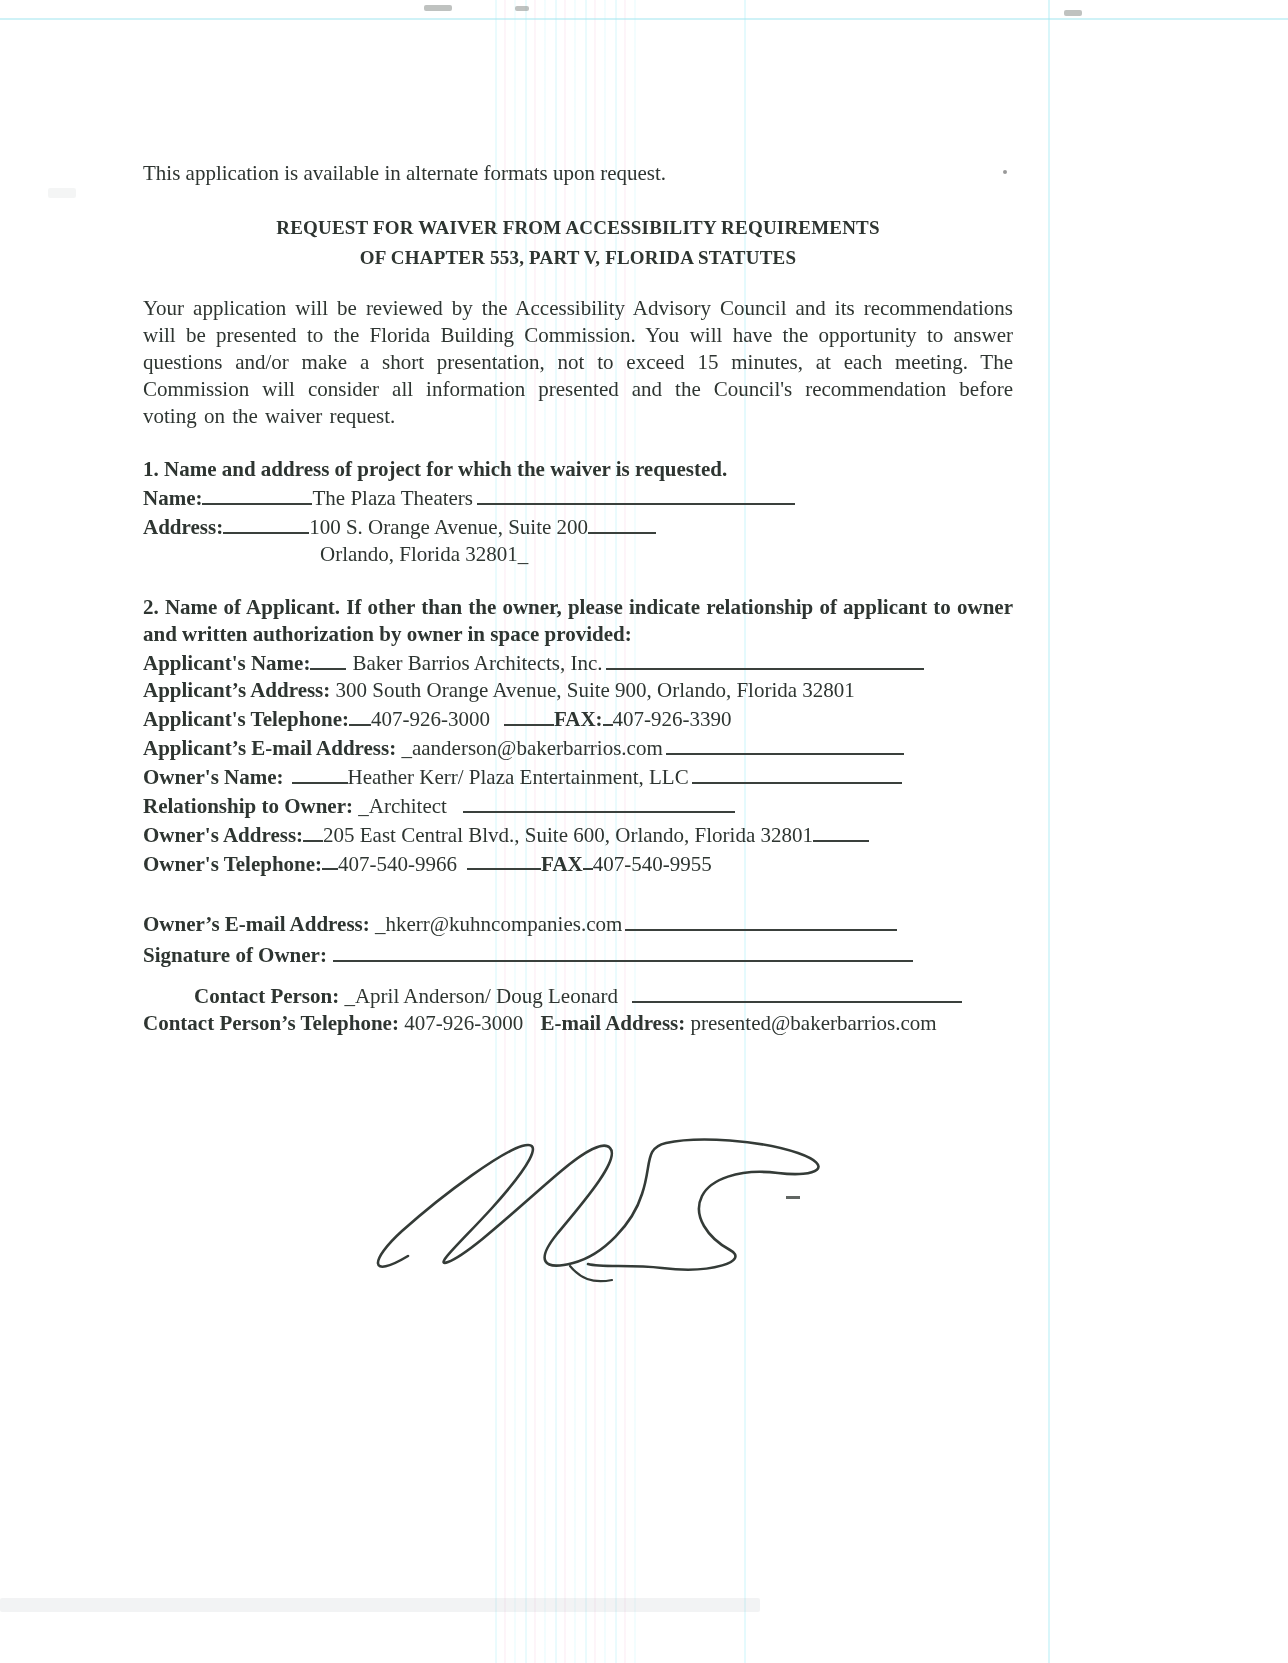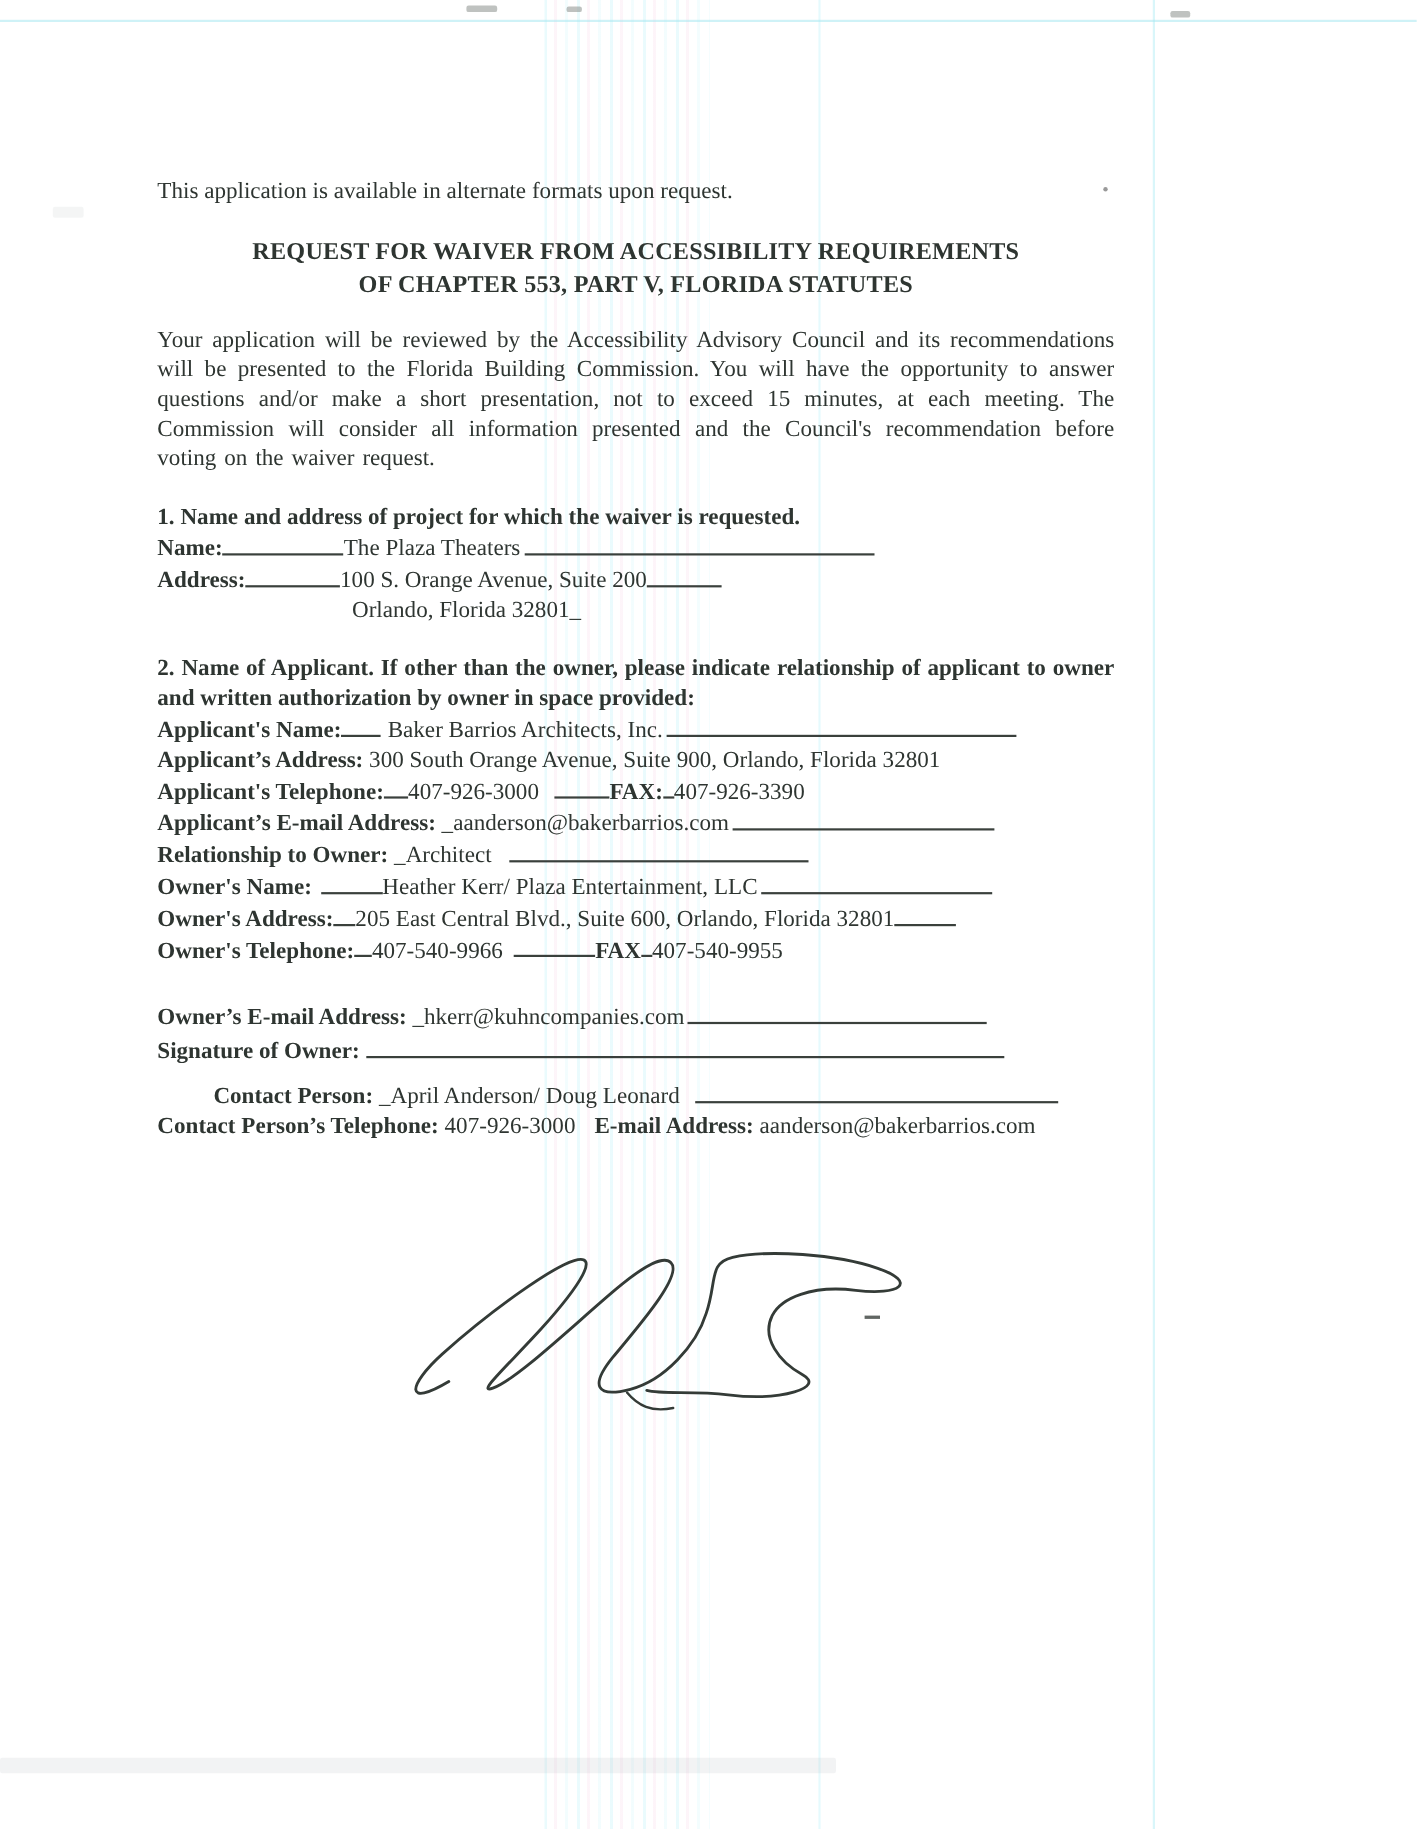--- a/index.html
+++ b/index.html
@@ -10,21 +10,21 @@
   }
   #page{
     position:relative;width:1288px;height:1315px;
   }
   .content{
     position:absolute;left:143px;top:160px;width:870px;
     font-size:21px;line-height:27px;
   }
   .notice{margin:0 0 26px 0;}
   .title{
-    text-align:center;font-weight:bold;font-size:22px;line-height:30px;
+    text-align:center;font-weight:bold;font-size:19px;line-height:30px;
     margin:0 0 22px 0;letter-spacing:0.2px;
   }
   .intro{
     text-align:justify;margin:0 0 24px 0;
     word-spacing:2px;
   }
   .sec-heading{font-weight:bold;margin:26px 0 0 0;text-align:justify;}
   .row{white-space:nowrap;}
   .row.tight{margin-top:2px;}
   .lbl{font-weight:bold;}
@@ -105,26 +105,26 @@
     <div class="row">
       <span class="lbl">Applicant's Telephone:</span><span class="ul" style="width:22px;"></span><span>407-926-3000</span><span class="ul" style="width:50px;margin-left:14px;"></span><span class="lbl">FAX:</span><span class="ul" style="width:10px;"></span><span>407-926-3390</span>
     </div>
 
     <div class="row">
       <span class="lbl">Applicant’s E-mail Address:</span>
       <span>_aanderson@bakerbarrios.com</span><span class="ul" style="width:238px;margin-left:3px;"></span>
     </div>
 
     <div class="row">
-      <span class="lbl">Relationship to Owner:</span>
-      <span>_Architect</span><span class="ul" style="width:272px;margin-left:16px;"></span>
+      <span class="lbl">Owner's Name:</span><span class="ul" style="width:56px;margin-left:8px;"></span><span>Heather Kerr/ Plaza Entertainment, LLC</span><span class="ul" style="width:210px;margin-left:3px;"></span>
     </div>
 
     <div class="row">
-      <span class="lbl">Owner's Name:</span><span class="ul" style="width:56px;margin-left:8px;"></span><span>Heather Kerr/ Plaza Entertainment, LLC</span><span class="ul" style="width:210px;margin-left:3px;"></span>
+      <span class="lbl">Relationship to Owner:</span>
+      <span>_Architect</span><span class="ul" style="width:272px;margin-left:16px;"></span>
     </div>
 
     <div class="row">
       <span class="lbl">Owner's Address:</span><span class="ul" style="width:20px;"></span><span>205 East Central Blvd., Suite 600, Orlando, Florida 32801</span><span class="ul" style="width:56px;"></span>
     </div>
 
     <div class="row">
       <span class="lbl">Owner's Telephone:</span><span class="ul" style="width:16px;"></span><span>407-540-9966</span><span class="ul" style="width:74px;margin-left:10px;"></span><span class="lbl">FAX</span><span class="ul" style="width:10px;"></span><span>407-540-9955</span>
     </div>
 
@@ -139,21 +139,21 @@
 
     <div class="row" style="margin-top:12px;text-align:center;">
       <span class="lbl">Contact Person:</span>
       <span>_April Anderson/ Doug Leonard</span><span class="ul" style="width:330px;margin-left:14px;"></span>
     </div>
 
     <div class="row">
       <span class="lbl">Contact Person’s Telephone:</span>
       <span>407-926-3000</span>
       <span class="lbl" style="margin-left:12px;">E-mail Address:</span>
-      <span>aanderson@bakerbarrios.com</span>
+      <span>presented@bakerbarrios.com</span>
     </div>
 
   </div>
 
   <svg class="sig-svg" width="530" height="170" viewBox="0 0 530 170">
     <g fill="none" stroke="#343b37" stroke-width="2.6" stroke-linecap="round">
       <path d="M78 128 C 38 152, 40 132, 72 103 C 118 62, 172 24, 192 18 C 216 11, 198 40, 162 80 C 132 113, 102 140, 118 134 C 140 126, 192 76, 230 44 C 256 22, 274 13, 280 20 C 291 31, 252 76, 227 106 C 206 132, 212 143, 243 135 C 274 127, 303 95, 312 66 C 322 37, 314 20, 336 15 C 368 8, 430 12, 468 25 C 505 38, 488 50, 448 45 C 408 40, 380 52, 372 68 C 362 88, 378 110, 400 122 C 420 133, 382 146, 332 140 C 300 136, 272 140, 258 136"></path>
       <path d="M240 138 C 250 150, 262 156, 282 152" stroke-width="2.2"></path>
     </g>
   </svg>

